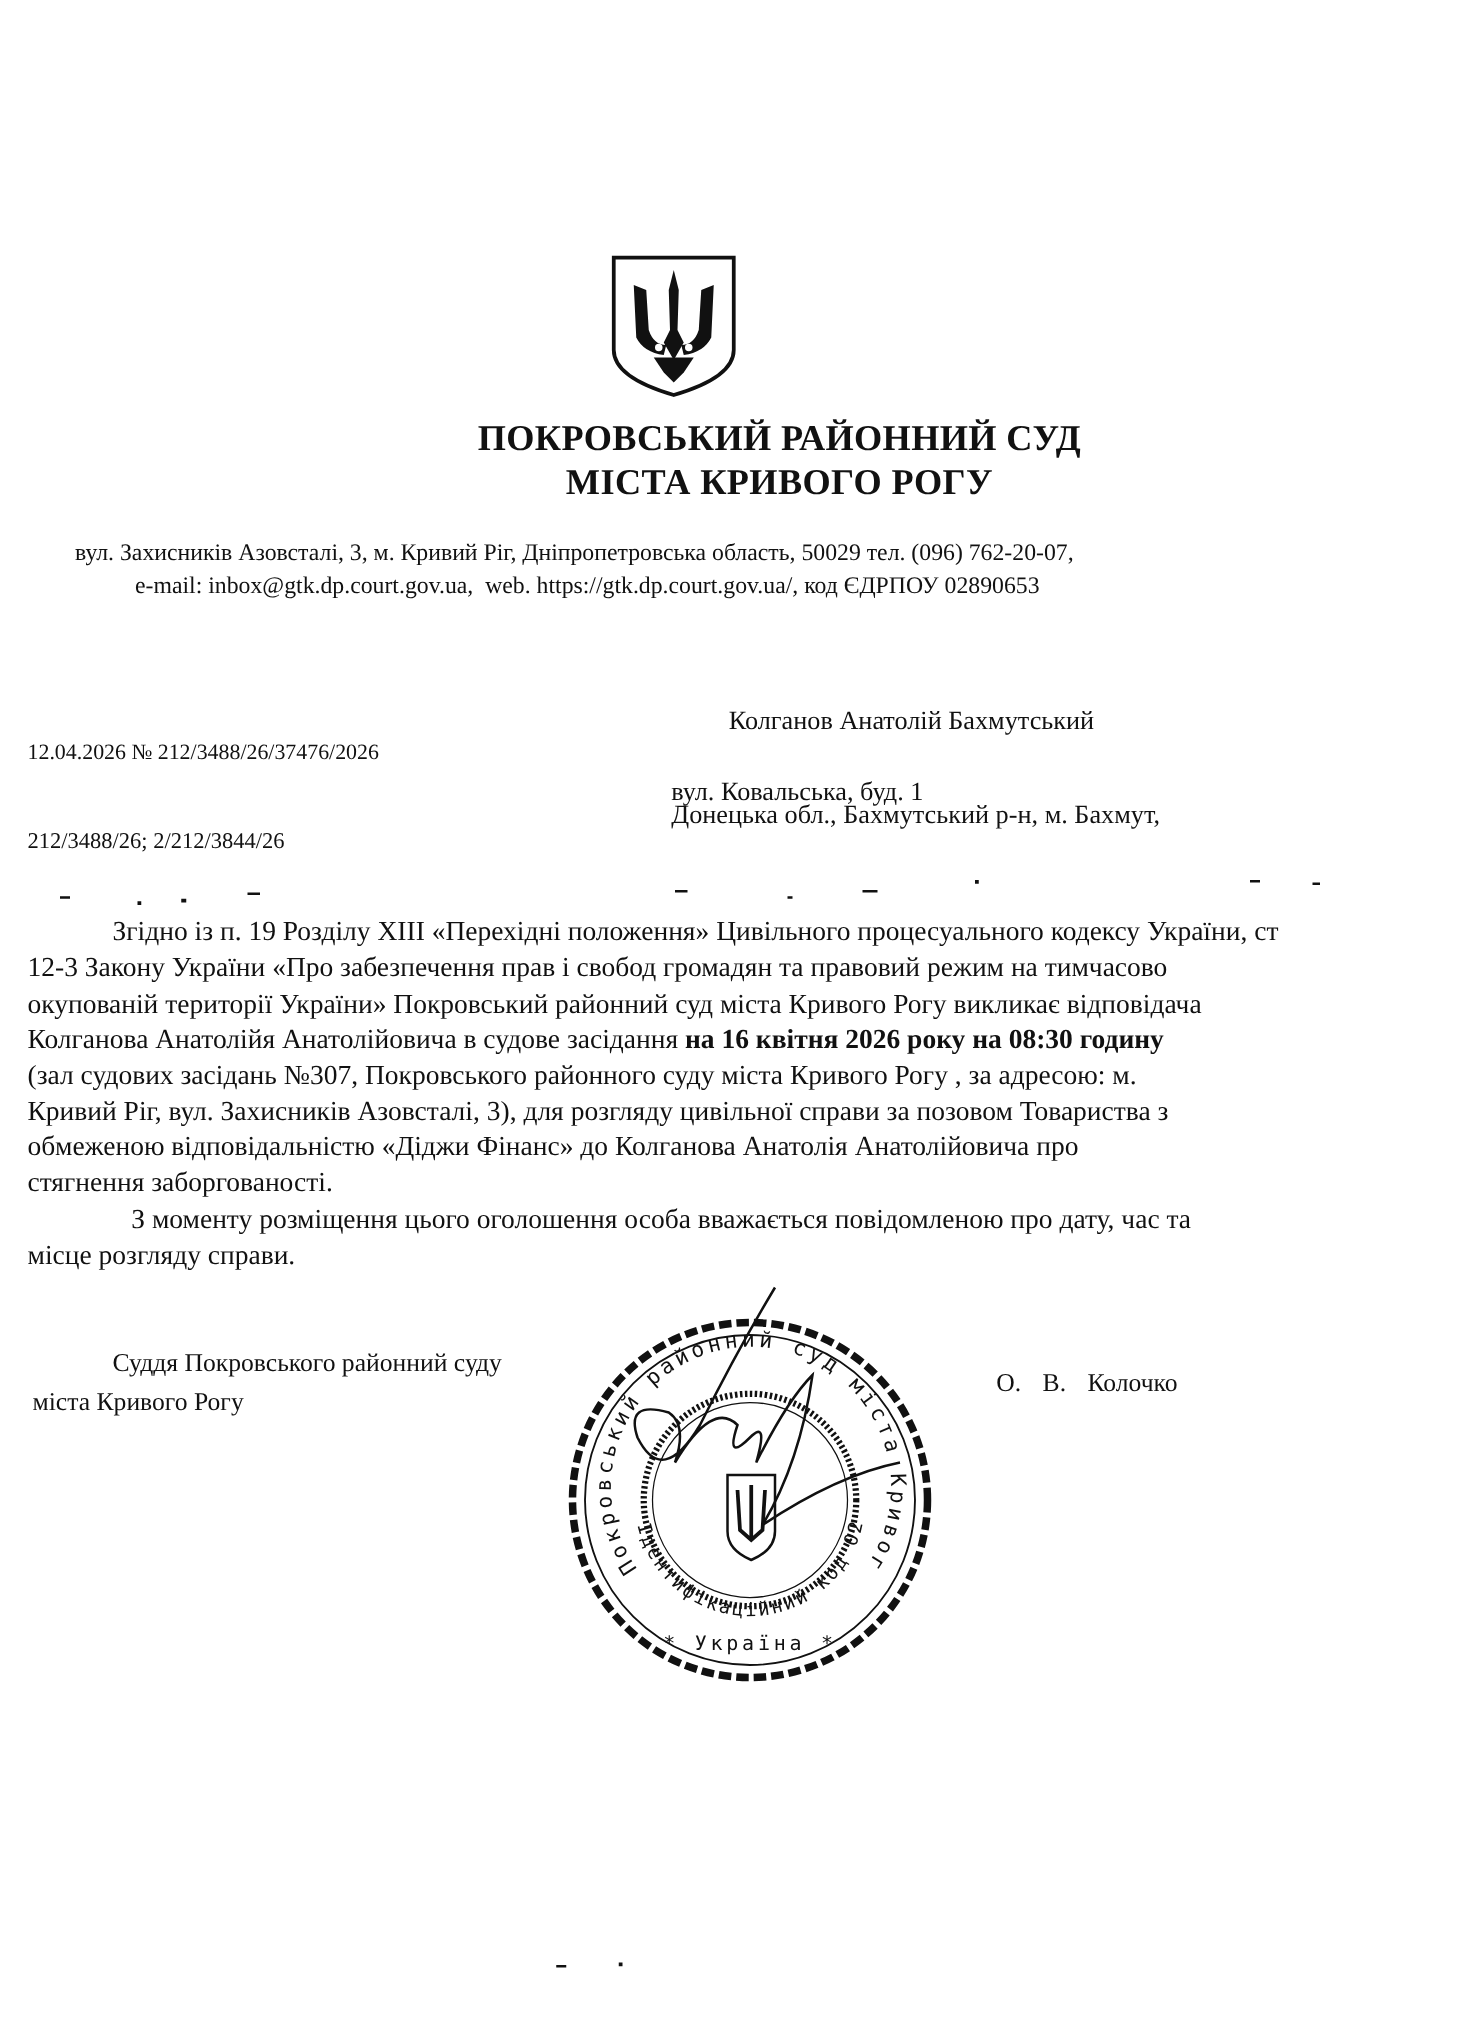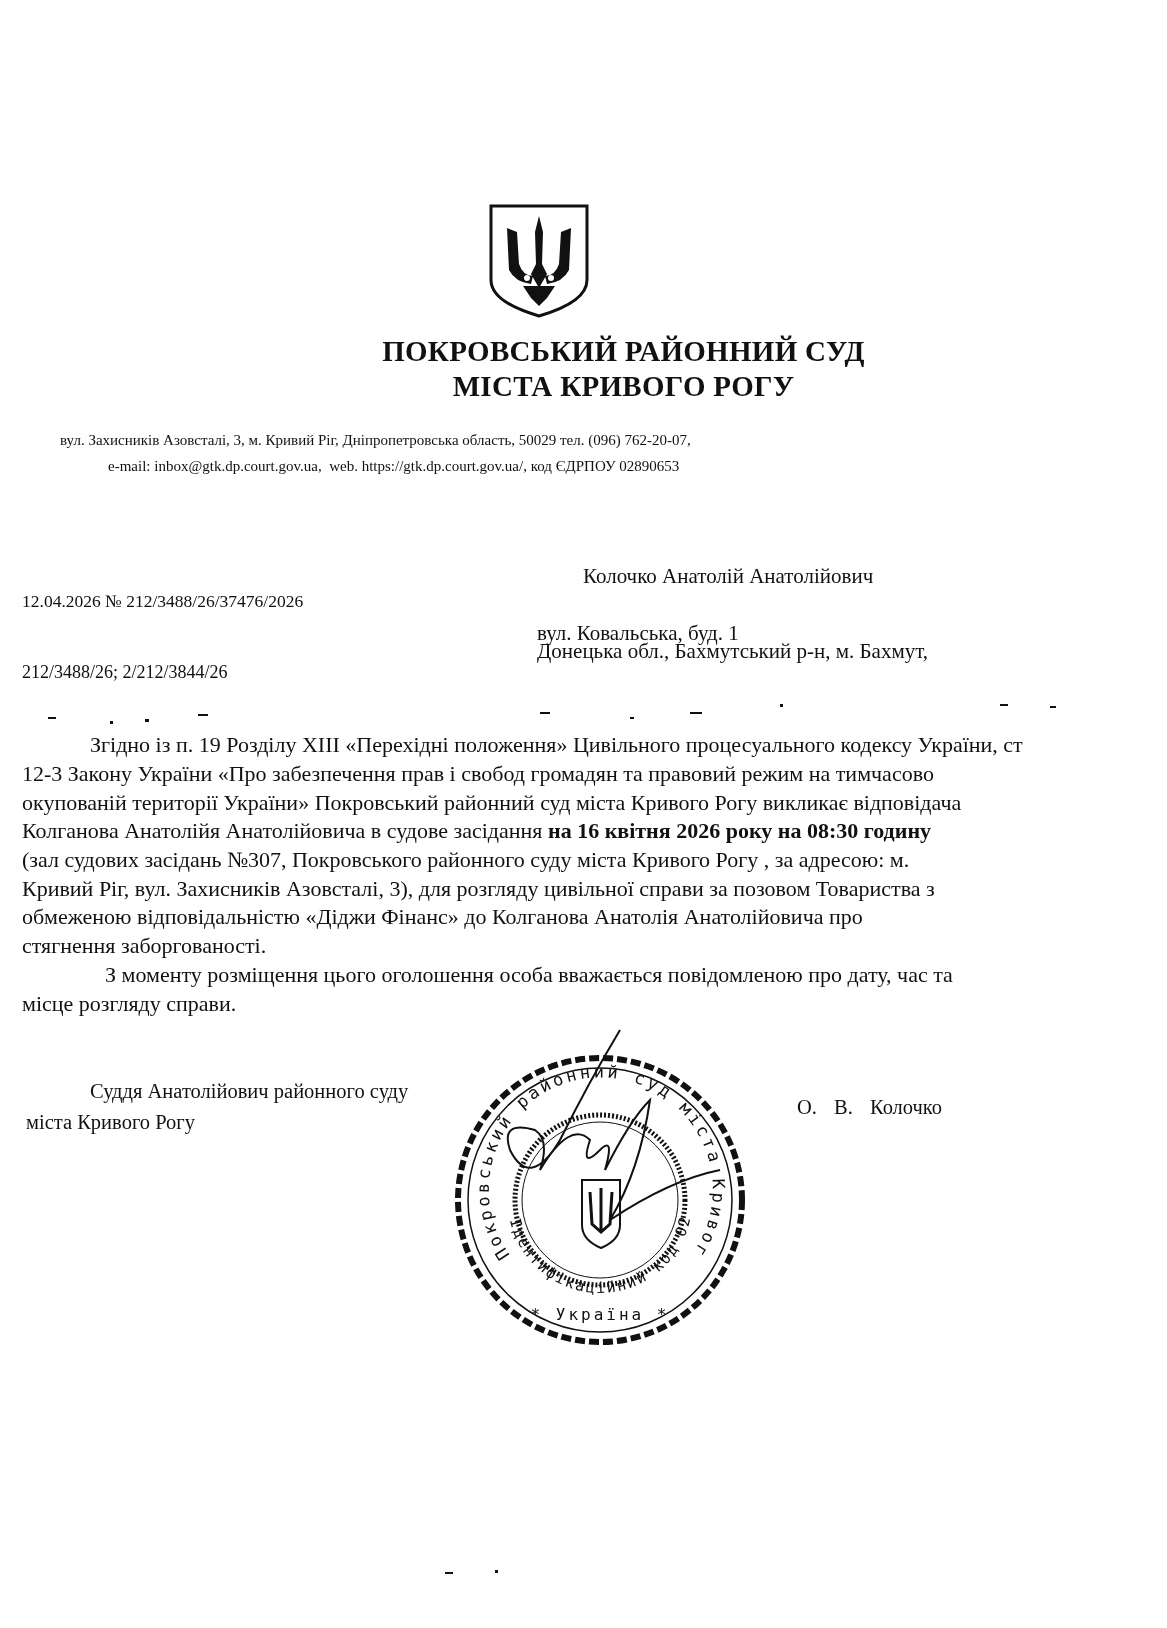--- a/index.html
+++ b/index.html
@@ -3,21 +3,21 @@
 <meta charset="utf-8">
 <style>
   html, body { margin: 0; padding: 0; background: #ffffff; }
   body { width: 1167px; height: 1628px; position: relative; overflow: hidden;
          font-family: "Liberation Serif", "DejaVu Serif", serif; color: #111; }
   .abs { position: absolute; }
   .coat { left: 487px; top: 202px; width: 104px; height: 118px; }
   .title { left: 0; width: 1167px; text-align: center; font-weight: bold; font-size: 29px; letter-spacing: 0.3px; }
   .t1 { top: 335px; left: 40px; }
   .t2 { top: 370px; left: 40px; }
-  .addr { font-size: 15px; white-space: nowrap; }
+  .addr { font-size: 19px; white-space: nowrap; }
   .a1 { left: 60px; top: 432px; }
   .a2 { left: 108px; top: 458px; }
   .u { }
   .ref { left: 22px; top: 572px; font-size: 17.5px; white-space: nowrap; margin-top: 19px; }
   .recip { font-size: 21px; white-space: nowrap; }
   .r1 { left: 583px; top: 564px; }
   .r2 { left: 537px; top: 592px; margin-top: 47px; }
   .r3 { left: 537px; top: 621px; }
   .case { left: 22px; top: 662px; font-size: 18px; white-space: nowrap; }
   .body-line { left: 22px; font-size: 22px; white-space: nowrap; }
@@ -51,36 +51,36 @@
   <span>e-mail:</span>
   <span class="u">inbox@gtk.dp.court.gov.ua</span>,&nbsp;
   <span>web.</span>
   <span class="u">https://gtk.dp.court.gov.ua/</span><span>, код ЄДРПОУ</span>
   <span>02890653</span>
 </div>
 
 <div class="abs ref">12.04.2026 № 212/3488/26/37476/2026</div>
 <div class="abs case">212/3488/26; 2/212/3844/26</div>
 
-<div class="abs recip r1">Колочко Анатолій Анатолійович</div>
+<div class="abs recip r1">Колганов Анатолій Бахмутський</div>
 <div class="abs recip r2">Донецька обл., Бахмутський р-н, м. Бахмут,</div>
 <div class="abs recip r3">вул. Ковальська, буд. 1</div>
 
 <div class="abs body-line indent" style="top:732px">Згідно із п. 19 Розділу XIII «Перехідні положення» Цивільного процесуального кодексу України,  ст</div>
 <div class="abs body-line" style="top:761px">12-3 Закону України «Про забезпечення прав і свобод громадян та правовий режим на тимчасово</div>
 <div class="abs body-line" style="top:790px">окупованій території України» Покровський районний суд міста Кривого Рогу викликає відповідача</div>
 <div class="abs body-line" style="top:818px"><span>Колганова Анатолійя Анатолійовича в судове засідання </span><b>на 16 квітня 2026 року на 08:30 годину</b></div>
 <div class="abs body-line" style="top:847px">(зал судових засідань №307, Покровського районного суду міста Кривого Рогу , за адресою: м.</div>
 <div class="abs body-line" style="top:876px">Кривий Ріг, вул. Захисників Азовсталі, 3), для розгляду цивільної справи за позовом Товариства з</div>
 <div class="abs body-line" style="top:904px">обмеженою відповідальністю «Діджи Фінанс» до Колганова Анатолія Анатолійовича про</div>
 <div class="abs body-line" style="top:933px">стягнення заборгованості.</div>
 <div class="abs body-line indent" style="left:105px;top:962px">З моменту розміщення цього оголошення особа вважається повідомленою про дату, час та</div>
 <div class="abs body-line" style="top:991px">місце розгляду справи.</div>
 
-<div class="abs sig s1">Суддя  Анатолійович районного суду</div>
+<div class="abs sig s1">Суддя  Покровського районний суду</div>
 <div class="abs sig s2">міста Кривого Рогу</div>
 <div class="abs jname">О. В. Колочко</div>
 
 <svg class="abs seal" viewBox="0 0 320 330">
   <defs>
     <path id="outerArc" d="M70 235 A 112 112 0 1 1 255 230"></path>
     <path id="innerArc" d="M70 200 A 92 92 0 0 0 250 200"></path>
   </defs>
   <circle cx="160" cy="180" r="142" fill="none" stroke="#111" stroke-width="6" stroke-dasharray="10 4"></circle>
   <circle cx="160" cy="180" r="132" fill="none" stroke="#111" stroke-width="1.5"></circle>

